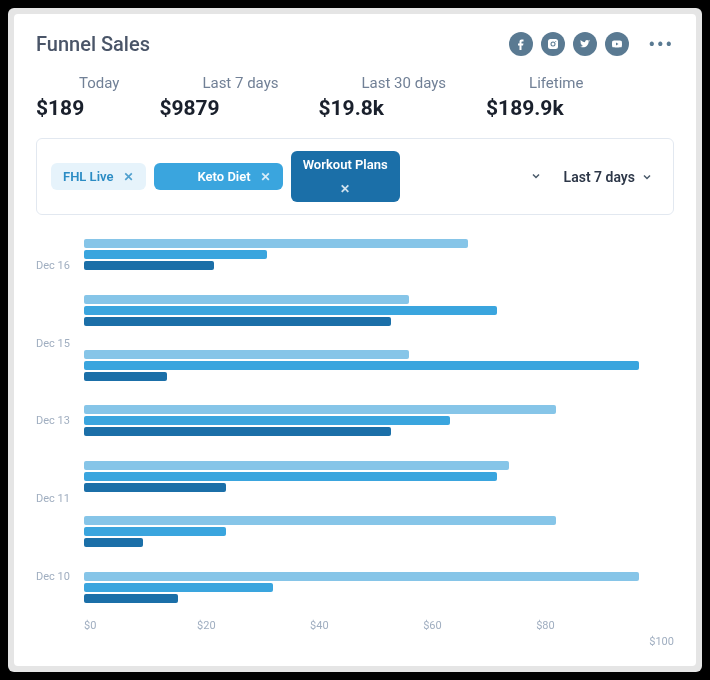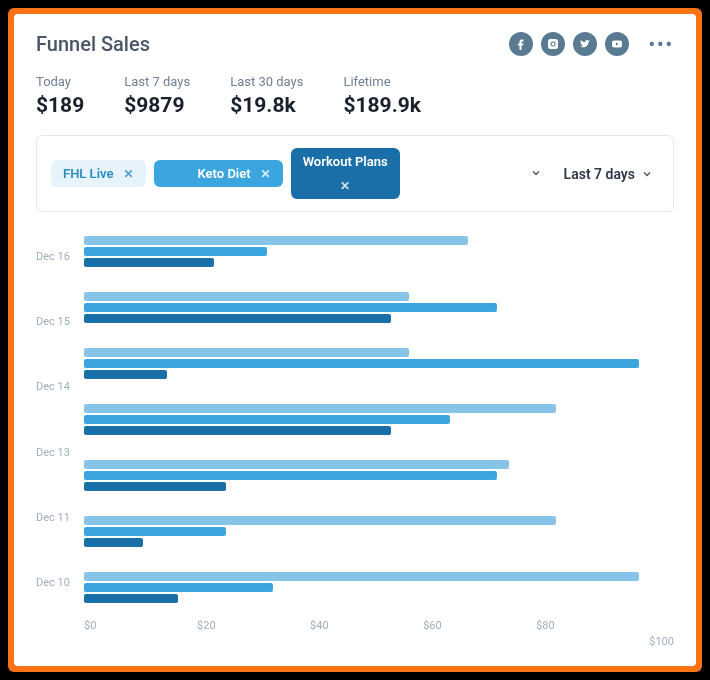--- a/index.html
+++ b/index.html
@@ -4,21 +4,21 @@
 <style>
   * { box-sizing: border-box; margin: 0; padding: 0; }
   body {
     font-family: -apple-system, BlinkMacSystemFont, "Segoe UI", Roboto, sans-serif;
     background: #000;
     width: 710px;
     height: 680px;
     padding: 8px;
   }
   .outer {
-    background: #f97316;
+    background: #e5e5e5;
     padding: 6px;
     border-radius: 6px;
     width: 100%;
     height: 100%;
   }
   .card {
     background: #fff;
     border-radius: 4px;
     width: 100%;
     height: 100%;
@@ -61,23 +61,24 @@
     cursor: pointer;
     margin-left: 12px;
     font-weight: bold;
   }
   .stats {
     display: flex;
     gap: 40px;
     margin-bottom: 18px;
   }
   .stat-label {
-    font-size: 13px;
+    font-size: 15px;
     color: #718096;
     margin-bottom: 4px;
+    margin-left: 43px;
   }
   .stat-value {
     font-size: 21px;
     font-weight: 700;
     color: #1a202c;
   }
   .filter-bar {
     border: 1px solid #e2e8f0;
     border-radius: 6px;
     padding: 12px 14px;
@@ -250,21 +251,20 @@
             <path d="M6 9l6 6 6-6"></path>
           </svg>
     </div>
   </div>
 
   <div class="chart">
     <div class="chart-body">
       <div class="y-labels" id="y-labels">
             <div class="y-label">Dec 16</div>
             <div class="y-label">Dec 15</div>
-            <div class="y-label">Dec 14</div>
             <div class="y-label">Dec 13</div>
             <div class="y-label">Dec 11</div>
             <div class="y-label">Dec 10</div>
           </div>
       <div class="bars-area" id="bars-area">
             <div class="row">
               <div class="bar bar-a" style="width: 65%;"></div>
               <div class="bar bar-b" style="width: 31%;"></div>
               <div class="bar bar-c" style="width: 22%;"></div>
             </div>

